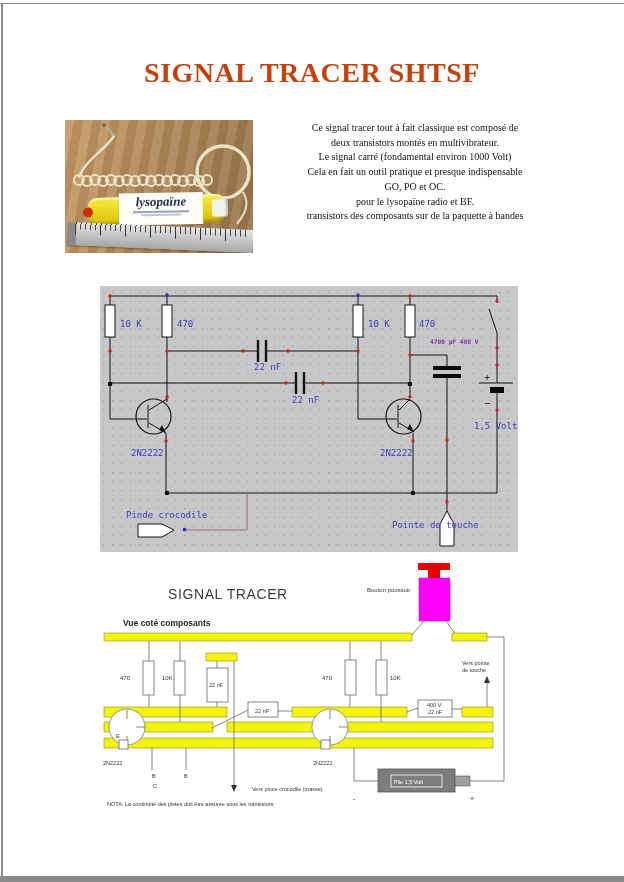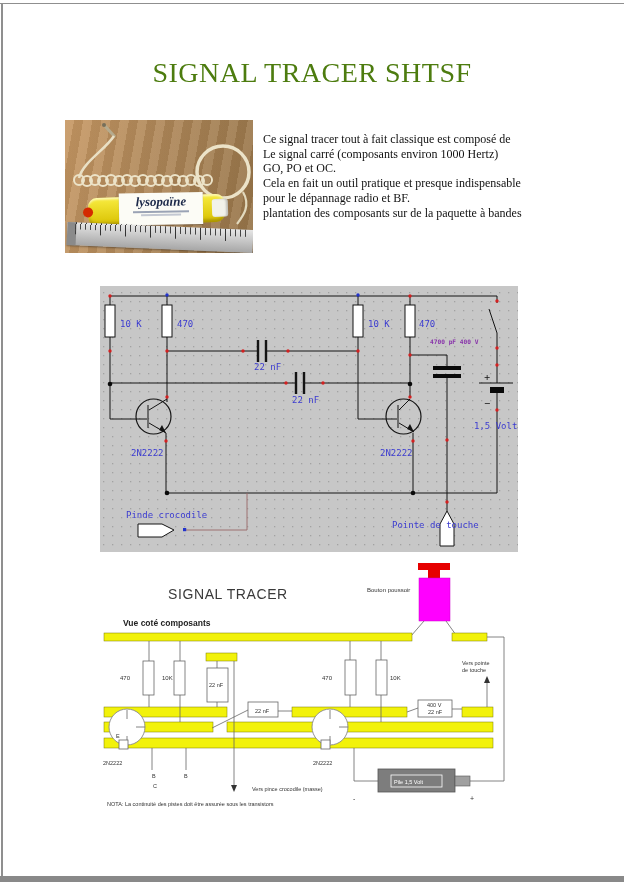--- a/index.html
+++ b/index.html
@@ -3,24 +3,24 @@
 <meta charset="utf-8">
 <style>
   html,body{margin:0;padding:0;background:#fff;}
   .page{position:relative;width:624px;height:882px;background:#ffffff;overflow:hidden;
         font-family:"Liberation Serif",serif;}
   .edge-top{position:absolute;left:0;top:3px;width:624px;height:1px;background:#8f8f8f;}
   .edge-left{position:absolute;left:1px;top:3px;width:2px;height:874px;background:#8f8f8f;}
   .bottom-bar{position:absolute;left:0;top:876px;width:624px;height:6px;background:#898989;}
 
   .title{position:absolute;left:0;top:57px;width:100%;text-align:center;
-         font-size:28px;font-weight:normal;letter-spacing:.5px;color:#4d7c0f;}
-
-  .intro{position:absolute;left:263px;top:132px;width:304px;font-size:12px;
-         line-height:14.7px;color:#111;}
+         font-size:28px;font-weight:bold;letter-spacing:.5px;color:#c2410c;}
+
+  .intro{position:absolute;left:263px;top:121px;width:304px;font-size:10px;
+         line-height:14.7px;color:#111;text-align:center;}
 
   
   .photo{position:absolute;left:65px;top:120px;width:188px;height:133px;overflow:hidden;}
   .wood{position:absolute;inset:0;background:linear-gradient(105deg,#c89a66,#b0895b 45%,#96754a);}
   .wood:after{content:"";position:absolute;inset:0;
       background:repeating-linear-gradient(100deg,rgba(255,255,255,.07) 0 9px,rgba(70,45,18,.10) 9px 18px);}
   .cable-svg{position:absolute;inset:0;}
   .tube{position:absolute;left:23px;top:76px;width:137px;height:28px;transform:rotate(-2deg);}
   .tube-body{position:absolute;inset:0;background:linear-gradient(#f8ec40,#d8c000);border-radius:9px;
              box-shadow:inset 0 2px 2px rgba(255,255,255,.6), inset 0 -3px 3px rgba(90,70,0,.35);}
@@ -116,25 +116,26 @@
     </div>
     <div class="ruler">
       <div class="endcap"></div>
       <div class="ticks"></div>
       <div class="ticks-long"></div>
     </div>
   </div>
 
   <div class="intro">
     <div>Ce signal tracer tout à fait classique est composé de</div>
-    <div>Le signal carré (composants environ 1000 Hertz)</div>
+    <div>deux transistors montés en multivibrateur.</div>
+    <div>Le signal carré (fondamental environ 1000 Volt)</div>
+    <div>Cela en fait un outil pratique et presque indispensable</div>
     <div>GO, PO et OC.</div>
-    <div>Cela en fait un outil pratique et presque indispensable</div>
-    <div>pour le dépannage radio et BF.</div>
-    <div>plantation des composants sur de la paquette à bandes</div>
+    <div>pour le lysopaïne radio et BF.</div>
+    <div>transistors des composants sur de la paquette à bandes</div>
   </div>
 
   <svg class="schematic" width="418" height="266" viewBox="100 286 418 266">
     <defs>
       <pattern id="griddots" width="9" height="9" patternUnits="userSpaceOnUse">
         <rect width="9" height="9" fill="#c7c7c7"></rect>
         <rect x="4" y="4" width="1.3" height="1.3" fill="#a2a2a2"></rect>
       </pattern>
     </defs>
     <rect x="100" y="286" width="418" height="266" fill="url(#griddots)"></rect>

